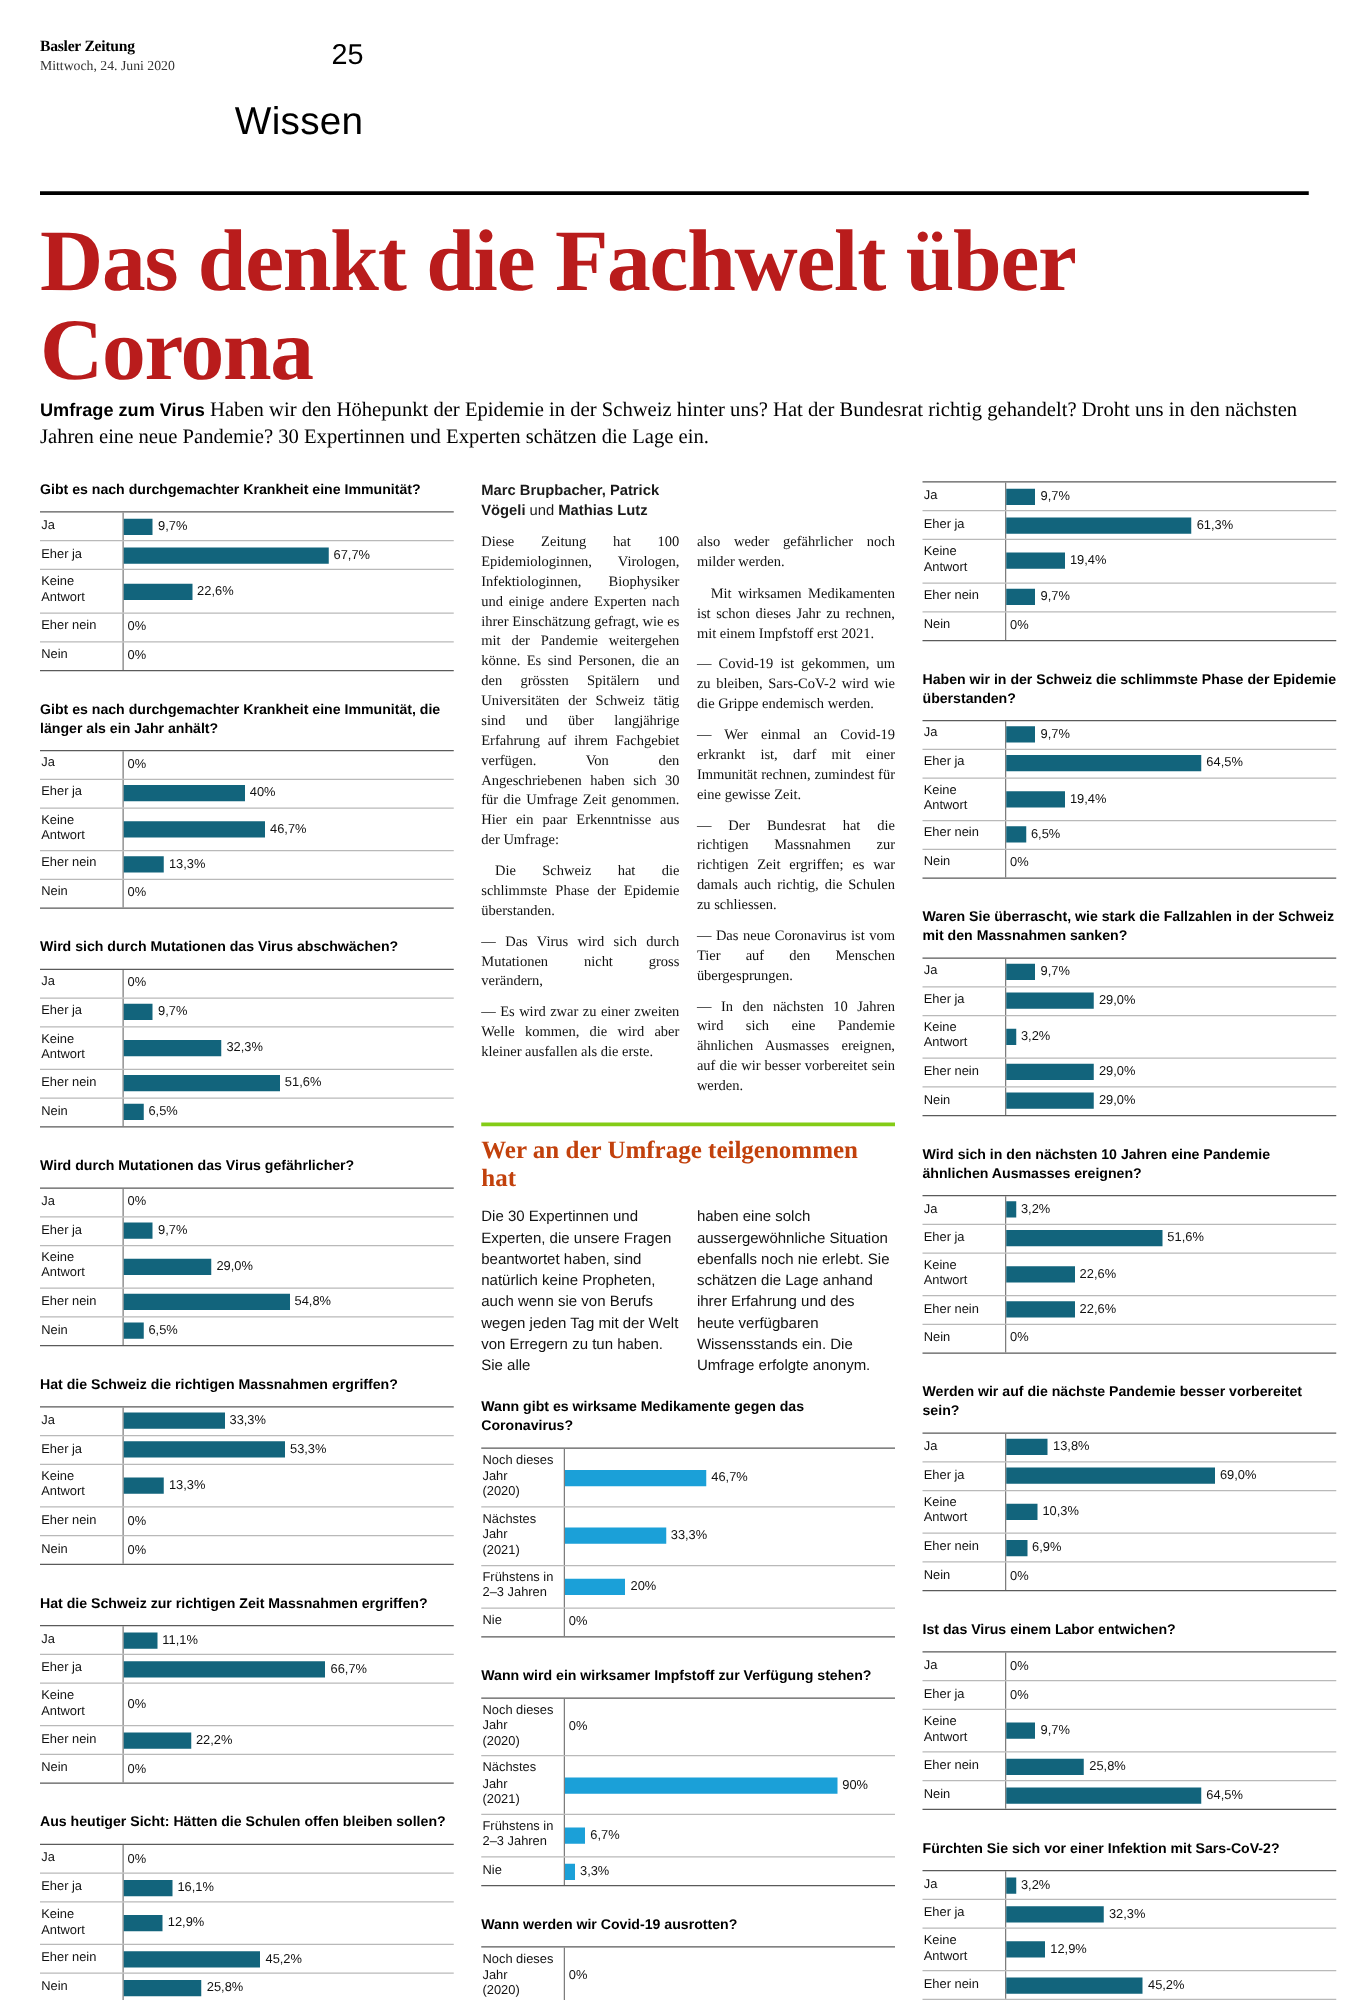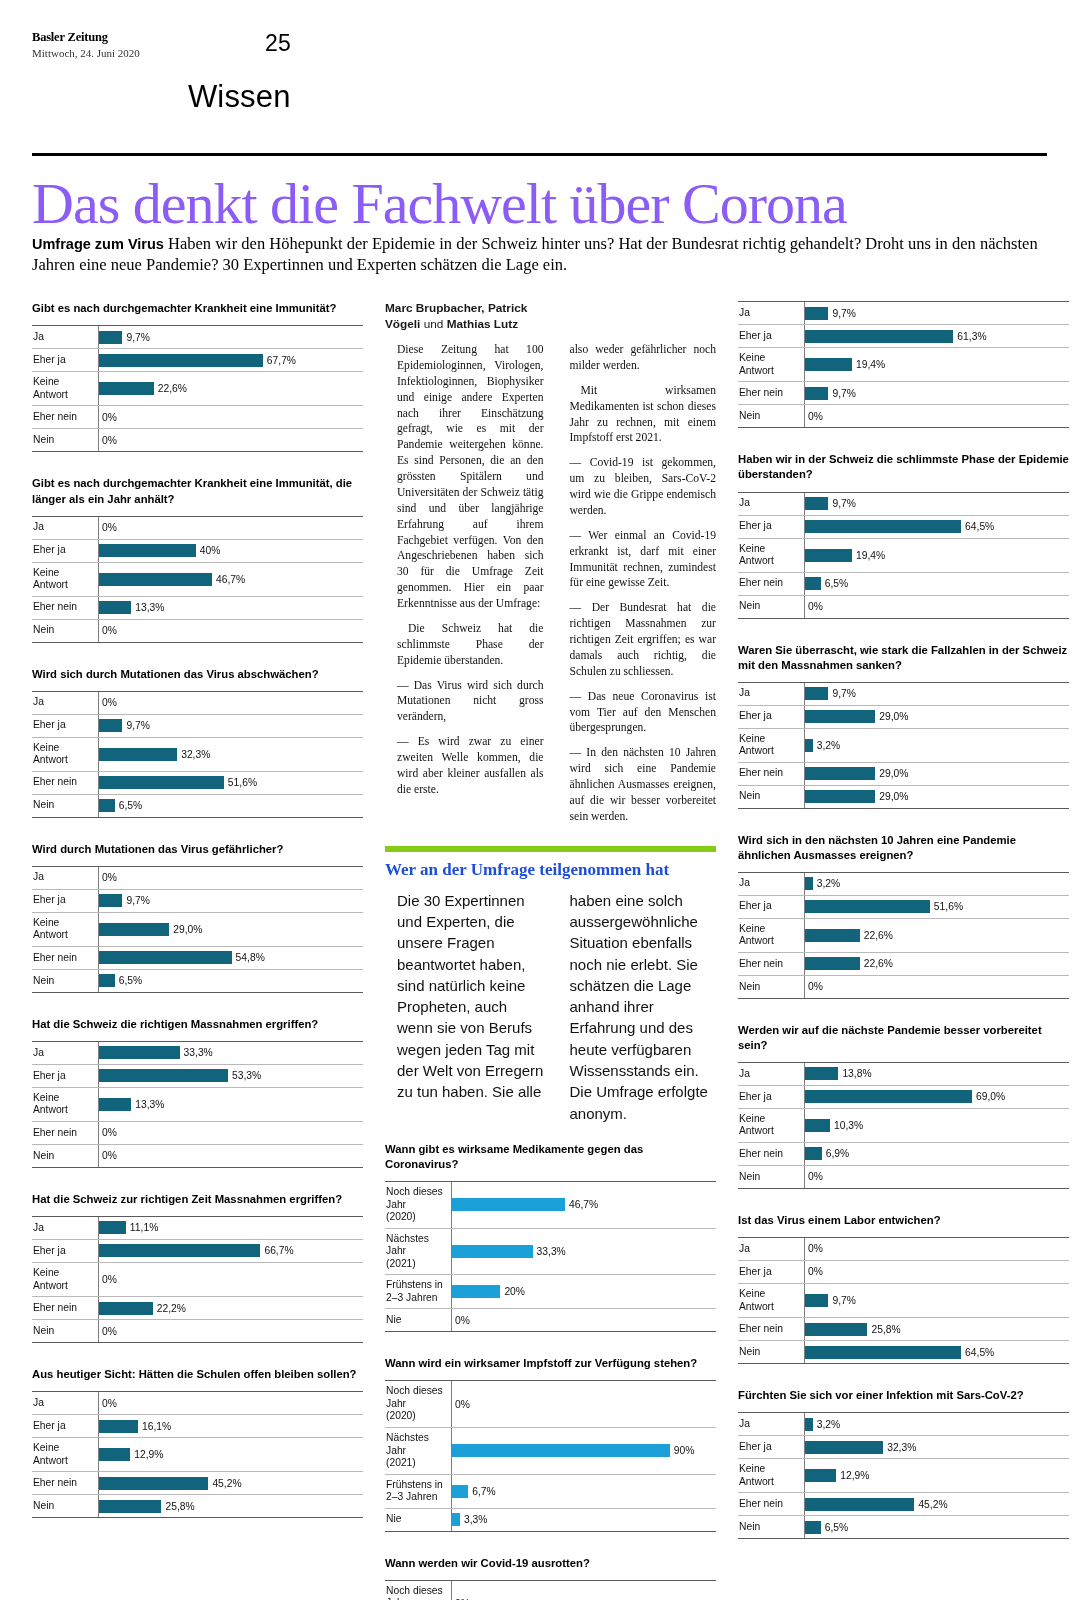--- a/index.html
+++ b/index.html
@@ -17,26 +17,26 @@
   .masthead{display:flex;align-items:flex-start;padding-top:30px;}
   .mast-left .paper{font-family:"Liberation Serif",serif;font-weight:bold;font-size:12.5px;letter-spacing:-0.2px;color:#000;}
   .mast-left .date{font-family:"Liberation Serif",serif;font-size:11px;color:#333;margin-top:2px;}
   .mast-right .pageno{font-size:23px;font-weight:400;color:#000;text-align:right;font-family:"Liberation Sans",sans-serif;}
   .ressort{font-size:31px;font-weight:400;text-align:right;margin-top:22px;letter-spacing:0.2px;color:#000;margin-left:48px;}
 
   
   .rule-top{border-top:3px solid #000;margin-top:38px;}
   h1.headline{
     font-family:"Liberation Serif",serif;
-    font-weight:normal;
-    font-size:58px;
+    font-weight:bold;
+    font-size:70px;
     line-height:1.02;
     margin:18px 0 0 0;
     letter-spacing:-1px;
-    color:#8b5cf6;
+    color:#b91c1c;
   }
   .lead{
     font-family:"Liberation Serif",serif;
     font-size:16.5px;
     line-height:1.28;
     color:#000;
   }
   .lead .kicker{font-weight:bold;font-family:"Liberation Sans",sans-serif;font-size:14.5px;}
 
   
@@ -93,42 +93,42 @@
 
   
   .byline{
     font-size:11.8px;
     font-weight:bold;
     line-height:1.3;
     margin-bottom:10px;
   }
   .byline .reg{font-weight:normal;}
   .textcols{display:flex;gap:14px;}
-  .textcol{flex:1 1 0;margin-left:12px;}
+  .textcol{flex:1 1 0;}
   .body-p{
     font-family:"Liberation Serif",serif;
     font-size:11.6px;
     line-height:1.37;
     text-align:justify;
     margin:0 0 9px 0;
     color:#111;
     hyphens:auto;
   }
   .body-p.indent{text-indent:11px;}
   .subhead{
     font-family:"Liberation Serif",serif;
-    font-size:17px;
+    font-size:20px;
     font-weight:bold;
-    border-top:6px solid #84cc16;
+    border-top:3px solid #84cc16;
     padding-top:8px;
     margin:12px 0 10px 0;
-    color:#1d4ed8;
+    color:#c2410c;
   }
   .sans-p{
-    font-size:15px;
+    font-size:12px;
     line-height:1.42;
     margin:0 0 8px 0;
     color:#111;
   }
   .spacer-sm{height:10px;}
 </style>
 </head>
 <body>
 
 <div class="page">

